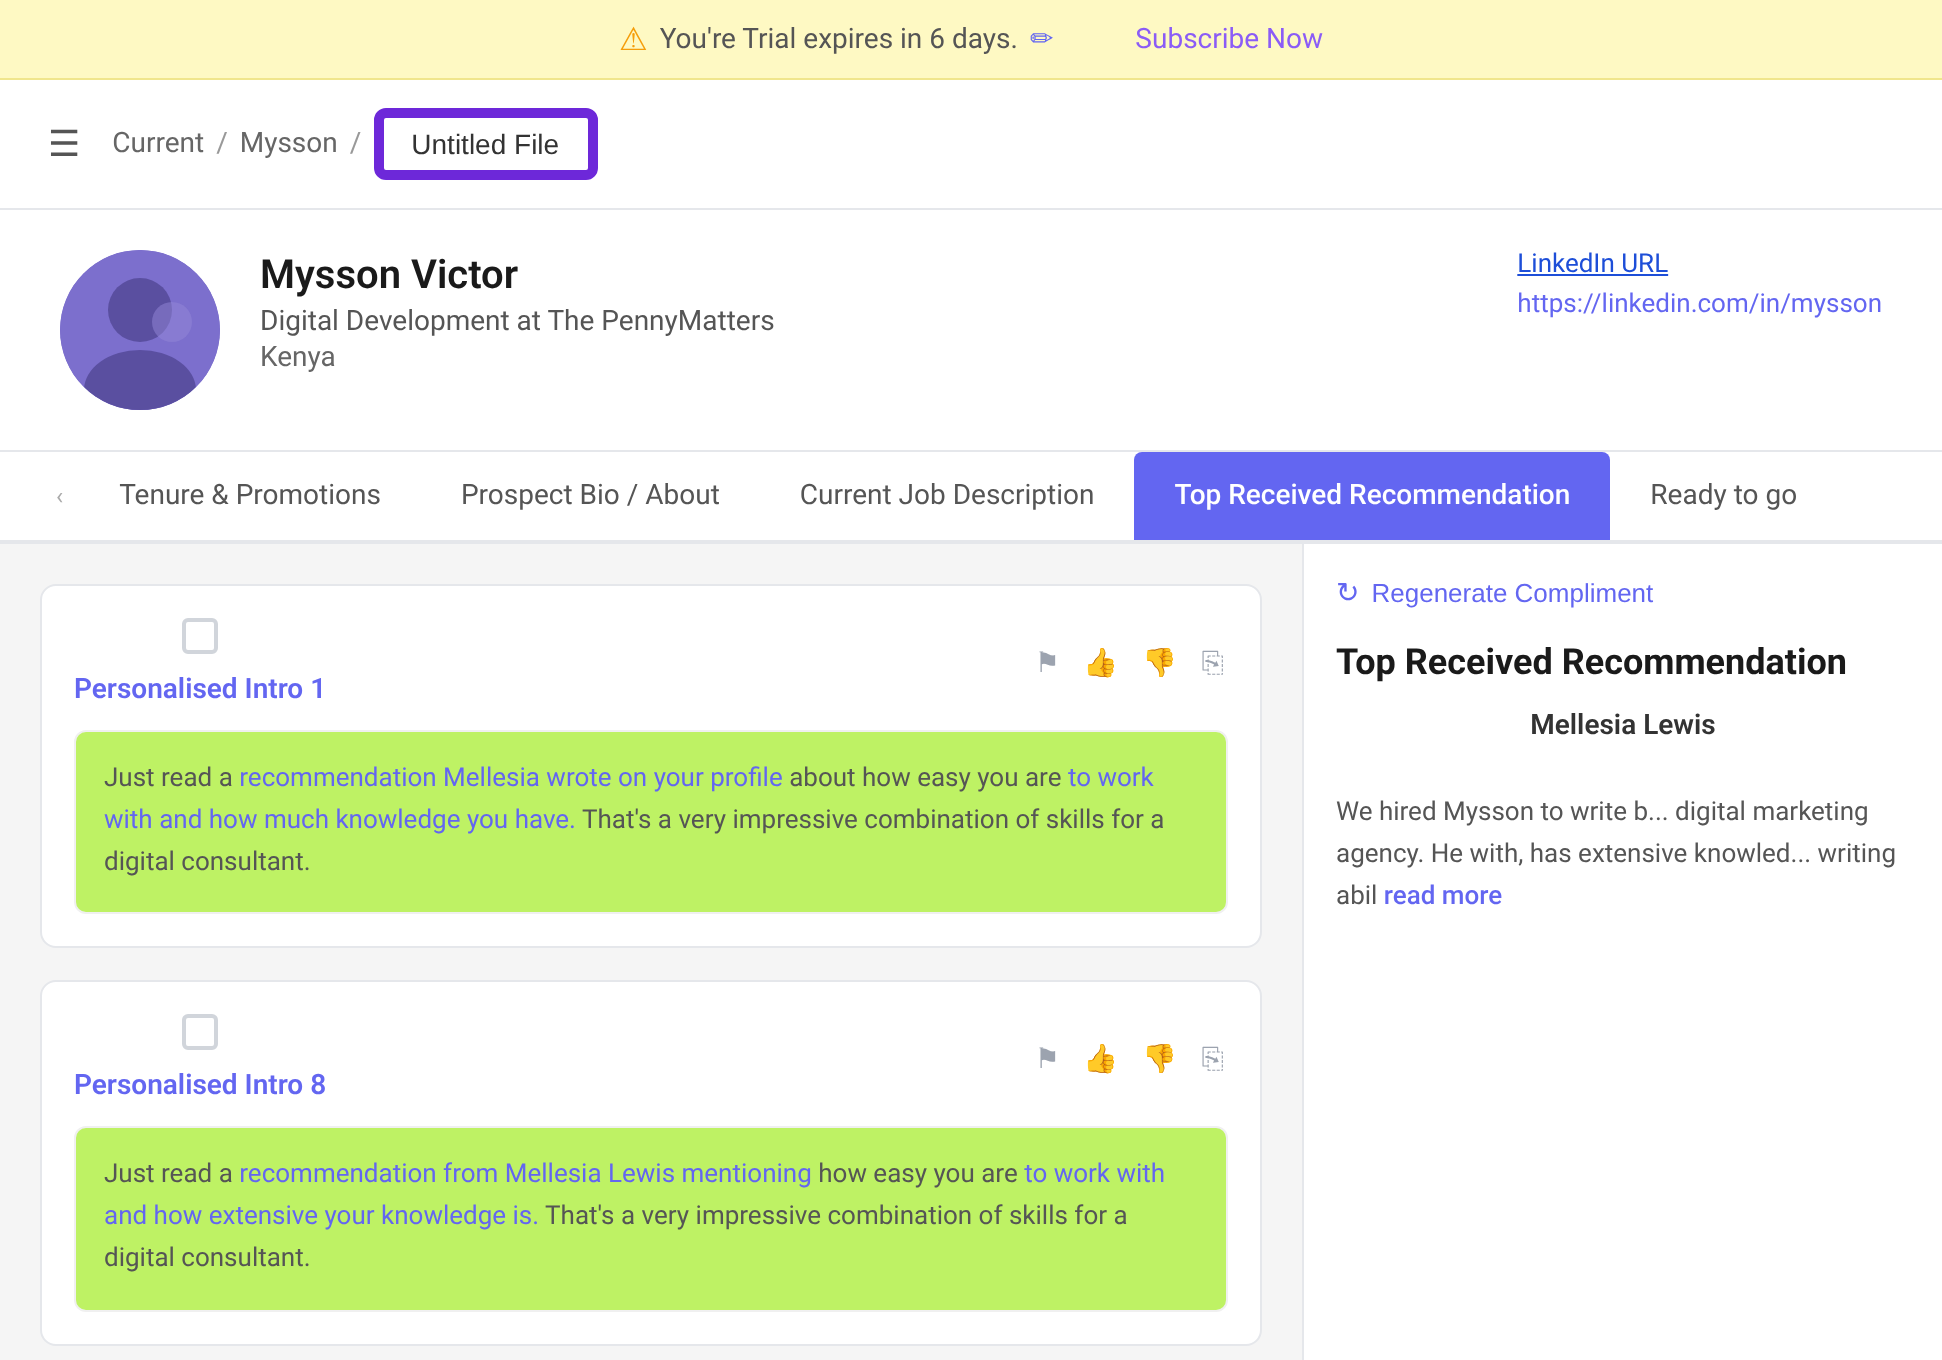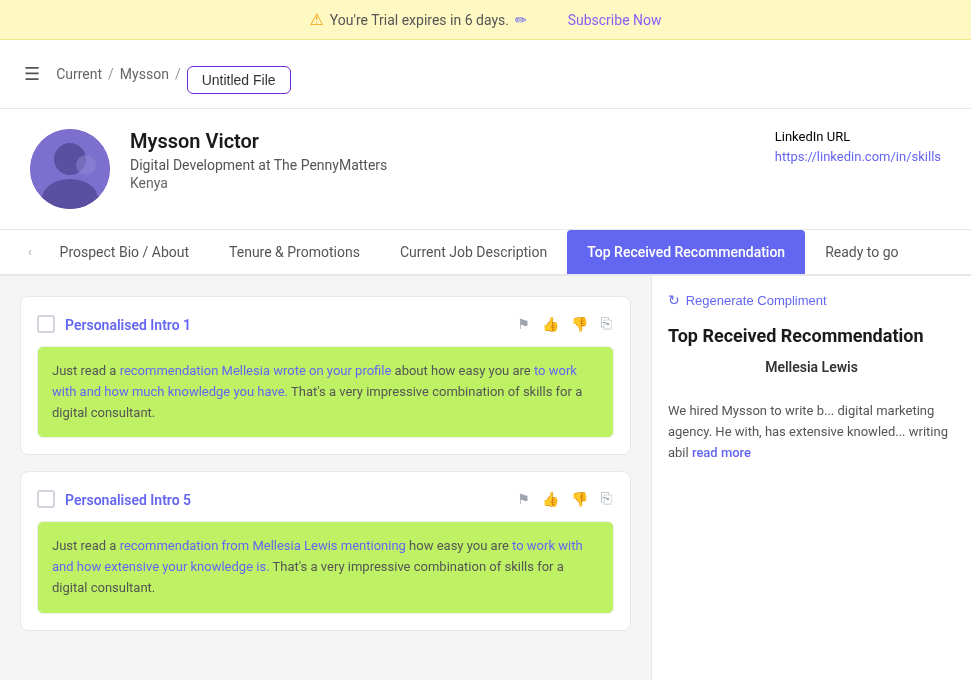--- a/index.html
+++ b/index.html
@@ -42,28 +42,27 @@
     .breadcrumb {
       display: flex;
       align-items: center;
       gap: 6px;
       color: #666;
       font-size: 14px;
     }
     .breadcrumb span { color: #666; }
     .breadcrumb .separator { color: #999; }
     .file-button {
-      border: 1px solid #6d28d9;
+      border: 5px solid #6d28d9;
       border-radius: 6px;
       padding: 5px 14px;
       background: #fff;
       font-size: 14px;
       color: #333;
       cursor: pointer;
-      margin-top: 12px;
     }
 
     
     .profile-section {
       background: #fff;
       padding: 20px 30px;
       display: flex;
       align-items: flex-start;
       justify-content: space-between;
       border-bottom: 1px solid #e5e7eb;
@@ -79,21 +78,21 @@
       flex-shrink: 0;
     }
     
     .avatar svg { width: 80px; height: 80px; }
 
     .profile-info h2 { font-size: 20px; font-weight: 600; color: #1a1a1a; margin-bottom: 4px; }
     .profile-info .title { color: #555; font-size: 14px; margin-bottom: 2px; }
     .profile-info .location { color: #666; font-size: 14px; }
 
     .linkedin-section { text-align: left; }
-    .linkedin-section .linkedin-label { color: #000000; font-size: 13px; margin-bottom: 4px; }
+    .linkedin-section .linkedin-label { color: #1d4ed8; font-size: 13px; margin-bottom: 4px; text-decoration: underline; }
     .linkedin-section a { color: #6366f1; text-decoration: none; font-size: 13px; }
 
     
     .tabs-bar {
       background: #fff;
       border-bottom: 2px solid #e5e7eb;
       display: flex;
       align-items: center;
       padding: 0 20px;
       gap: 0;
@@ -151,22 +150,23 @@
     }
 
     .card-header {
       display: flex;
       align-items: center;
       justify-content: space-between;
       margin-bottom: 12px;
     }
     .card-header-left {
       display: flex;
-      align-items: flex-end;
+      align-items: center;
       gap: 10px;
+      flex-direction: column;
     }
     .card-checkbox {
       width: 18px;
       height: 18px;
       border: 2px solid #d1d5db;
       border-radius: 3px;
       cursor: pointer;
       background: #fff;
       appearance: none;
       -webkit-appearance: none;
@@ -281,28 +281,28 @@
       </svg>
     </div>
     <div class="profile-info">
       <h2>Mysson Victor</h2>
       <div class="title">Digital Development at The PennyMatters</div>
       <div class="location">Kenya</div>
     </div>
   </div>
   <div class="linkedin-section">
     <div class="linkedin-label">LinkedIn URL</div>
-    <a href="#">https://linkedin.com/in/skills</a>
+    <a href="#">https://linkedin.com/in/mysson</a>
   </div>
 </div>
 
 <div class="tabs-bar">
   <span class="tab-scroll-arrow">‹</span>
+  <div class="tab-item">Tenure &amp; Promotions</div>
   <div class="tab-item">Prospect Bio / About</div>
-  <div class="tab-item">Tenure &amp; Promotions</div>
   <div class="tab-item">Current Job Description</div>
   <div class="tab-item active">Top Received Recommendation</div>
   <div class="tab-item">Ready to go</div>
 </div>
 
 <div class="main-content">
 
   <div class="cards-panel">
 
     <div class="intro-card">
@@ -320,21 +320,21 @@
       </div>
       <div class="card-body">
         <span>Just read a </span><span class="highlight">recommendation Mellesia wrote on your profile</span><span> about how easy you are </span><span class="highlight">to work with and how much knowledge you have.</span><span> That's a very impressive combination of skills for a digital consultant.</span>
       </div>
     </div>
 
     <div class="intro-card">
       <div class="card-header">
         <div class="card-header-left">
           <input type="checkbox" class="card-checkbox" style="">
-          <span class="card-title">Personalised Intro 5</span>
+          <span class="card-title">Personalised Intro 8</span>
         </div>
         <div class="card-actions">
           <button class="card-action-btn">⚑</button>
           <button class="card-action-btn">👍</button>
           <button class="card-action-btn">👎</button>
           <button class="card-action-btn">⎘</button>
         </div>
       </div>
       <div class="card-body">
         <span>Just read a </span><span class="highlight">recommendation from Mellesia Lewis mentioning</span><span> how easy you are </span><span class="highlight">to work with and how extensive your knowledge is.</span><span> That's a very impressive combination of skills for a digital consultant.</span>

